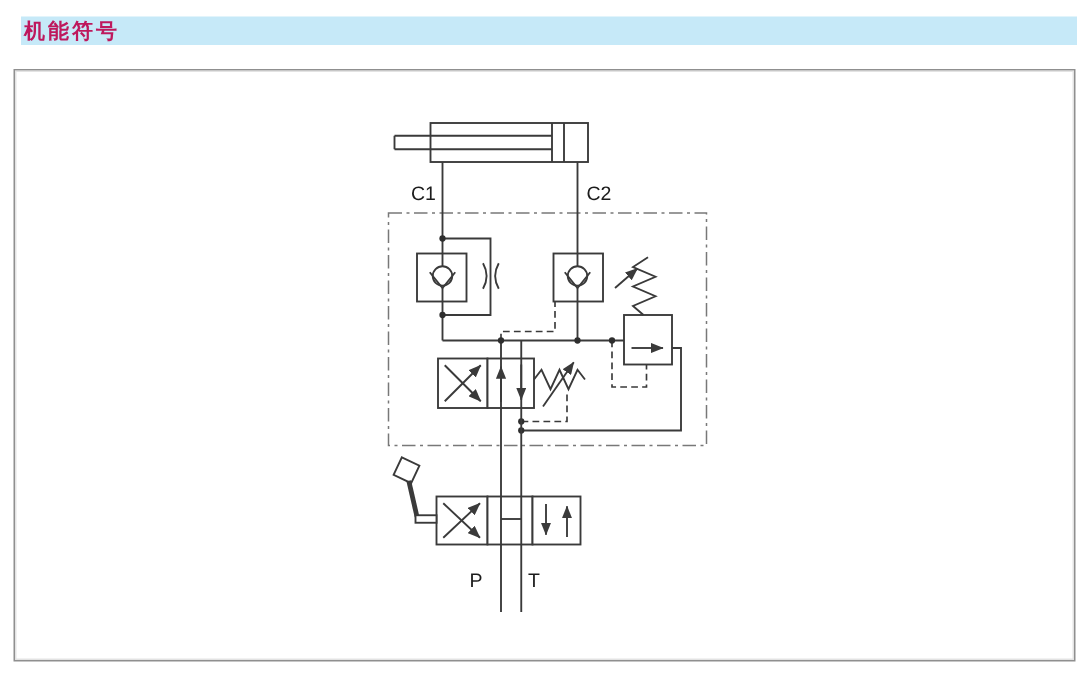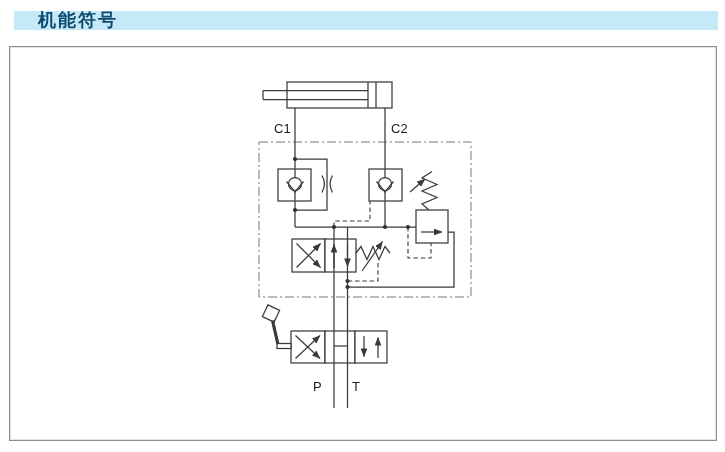--- a/index.html
+++ b/index.html
@@ -5,22 +5,22 @@
   html,body{margin:0;padding:0;}
   body{
     width:725px;height:452px;position:relative;overflow:hidden;
     background:#ffffff;font-family:"Liberation Sans",sans-serif;
   }
   .header-bar{
     position:absolute;left:14px;top:11px;width:704px;height:19px;
     background:#c6e9f8;
   }
   .header-title{
-    display:block;padding-left:24px;line-height:19px;
-    font-size:18px;font-weight:bold;color:#0c4a6e;letter-spacing:2px;
+    display:block;padding-left:2px;line-height:19px;
+    font-size:14px;font-weight:bold;color:#be185d;letter-spacing:2px;
   }
   .content-panel{
     position:absolute;left:9px;top:46px;width:706px;height:393px;
     background:#fff;border:1px solid #8f8f8f;
     box-shadow:inset 1px 1px 0 #e3e3e3, inset -1px -1px 0 #e3e3e3;
   }
   svg.schematic{position:absolute;left:0;top:0;}
   svg.schematic .ln{stroke:#3a3a3a;stroke-width:1.25;fill:none;}
   svg.schematic .thick{stroke:#3a3a3a;stroke-width:3.2;fill:none;}
   svg.schematic .box{stroke:#3a3a3a;stroke-width:1.25;fill:#ffffff;}

